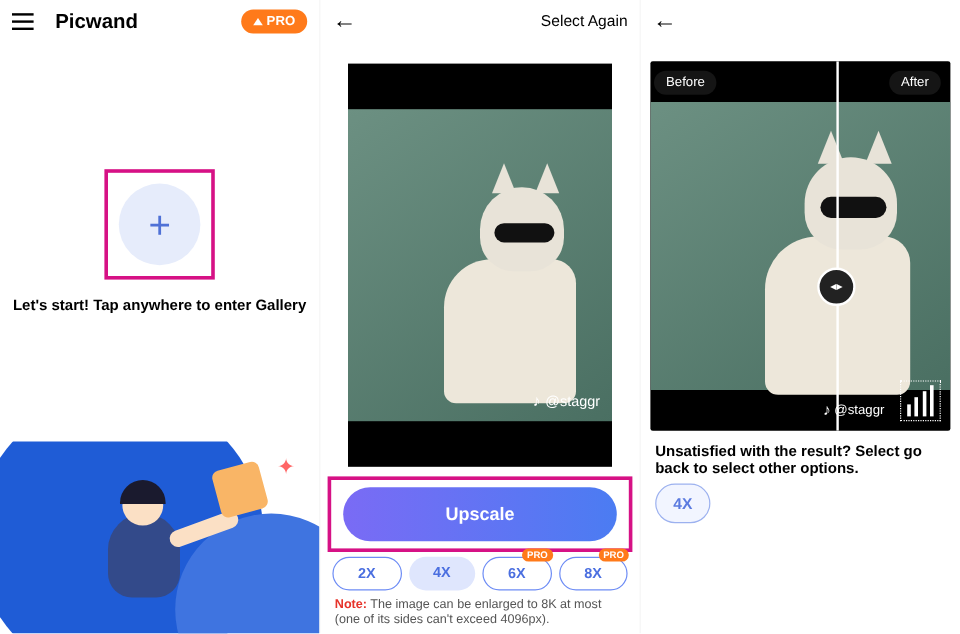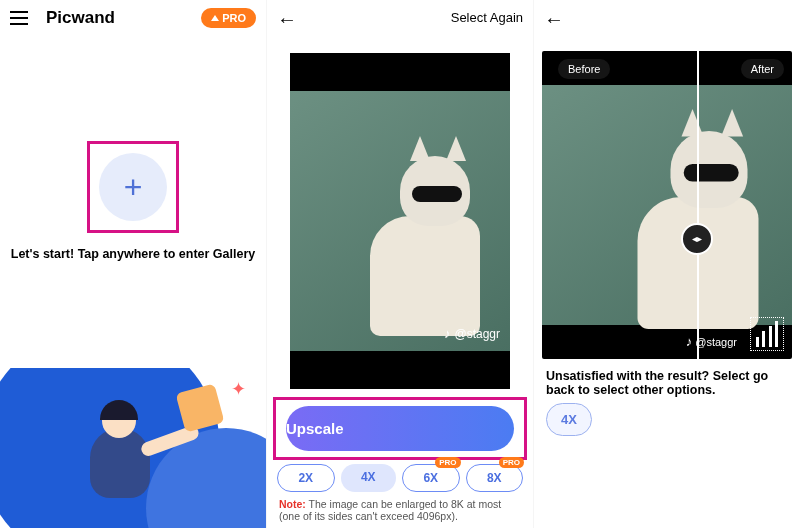--- a/index.html
+++ b/index.html
@@ -37,36 +37,36 @@
 .photo-bg{width:100%;height:260px;background:linear-gradient(145deg,#6c9082,#4a6f62);position:relative}
 .figure{position:absolute;bottom:15px;right:30px;width:130px;height:180px}
 .helmet{position:absolute;top:0;right:10px;width:70px;height:70px;background:#e8e3d8;border-radius:50% 50% 40% 40%}
 .visor{position:absolute;top:30px;right:18px;width:50px;height:16px;background:#111;border-radius:8px}
 .ear1,.ear2{position:absolute;top:-20px;width:0;height:0;border-left:10px solid transparent;border-right:10px solid transparent;border-bottom:25px solid #e8e3d8}
 .ear1{right:50px}.ear2{right:14px}
 .torso{position:absolute;top:60px;right:0;width:110px;height:120px;background:#ede7da;border-radius:40px 20px 10px 10px}
 .wm-wrap{position:absolute;bottom:10px;right:10px;color:#fff;font-size:12px;display:flex;align-items:center;gap:4px}
 .tiktok{font-size:13px}
 .highlight{border:3px solid #d61185;margin:8px 6px 4px;padding:0;border-radius:0}
-.up-btn{background:linear-gradient(90deg,#7a6bf5,#4b7cf2);color:#fff;font-weight:700;font-size:15px;text-align:left;padding:14px 0;margin:6px 10px;border-radius:24px}
+.up-btn{background:linear-gradient(90deg,#7a6bf5,#4b7cf2);color:#fff;font-weight:700;font-size:15px;text-align:center;padding:14px 0;margin:6px 10px;border-radius:24px}
 .scale-row{display:flex;gap:6px;padding:0 10px;position:relative}
 .scale{flex:1;text-align:center;padding:6px 0;border-radius:14px;font-size:12px;font-weight:600;position:relative}
 .s-outline{border:1px solid #6d8cf5;color:#4b6fe0}
 .s-fill{background:#dfe6fd;color:#4b6fe0}
 .pro-tag{position:absolute;top:-8px;right:-2px;background:#FF7A1A;color:#fff;font-size:8px;padding:1px 4px;border-radius:6px;font-weight:700}
 .note{font-size:10.5px;padding:6px 12px;color:#555}
 .note b{color:#e6332a}
 
 
 .c3-top{padding:6px 10px}
 .cmp-wrap{margin:16px 8px 0;background:#000;height:308px;position:relative;border-radius:2px;overflow:hidden;display:flex;align-items:center}
 .cmp-inner{width:100%;height:240px;background:linear-gradient(145deg,#6c9082,#4a6f62);position:relative}
 .cmp-inner .figure{bottom:5px;right:40px;transform:scale(1.1)}
 .pill{position:absolute;top:8px;color:#fff;font-size:11px;background:#1a1a1acc;padding:4px 10px;border-radius:12px}
-.pill.before{left:16px}
+.pill.before{left:3px}
 .pill.after{right:8px}
 .divider{position:absolute;top:0;left:62%;width:2px;height:100%;background:#fff}
 .slider-handle{position:absolute;top:61%;left:62%;transform:translate(-50%,-50%);width:28px;height:28px;border-radius:50%;background:#222;border:2px solid #fff;display:flex;align-items:center;justify-content:center;color:#fff;font-size:10px}
 .wm3{position:absolute;bottom:10px;right:55px;color:#fff;font-size:11px;display:flex;align-items:center;gap:3px}
 .bars-icon{position:absolute;bottom:8px;right:8px;width:26px;height:26px;border:1px dotted #fff;display:flex;align-items:flex-end;justify-content:space-around;padding:3px}
 .bars-icon span{width:3px;background:#fff}
 .unsat{font-size:12.5px;font-weight:700;padding:10px 12px 6px}
 .row3{display:flex;gap:10px;padding:0 12px}
 .chip4x{border:1px solid #9cb1ef;color:#5c7be0;border-radius:18px;padding:8px 14px;font-size:13px;font-weight:600;background:#f2f5ff}
 .up-again{flex:1;border:1.5px solid #5c7be0;color:#4f6fe0;font-weight:700;font-size:14px;text-align:center;padding:10px 0;border-radius:22px}

